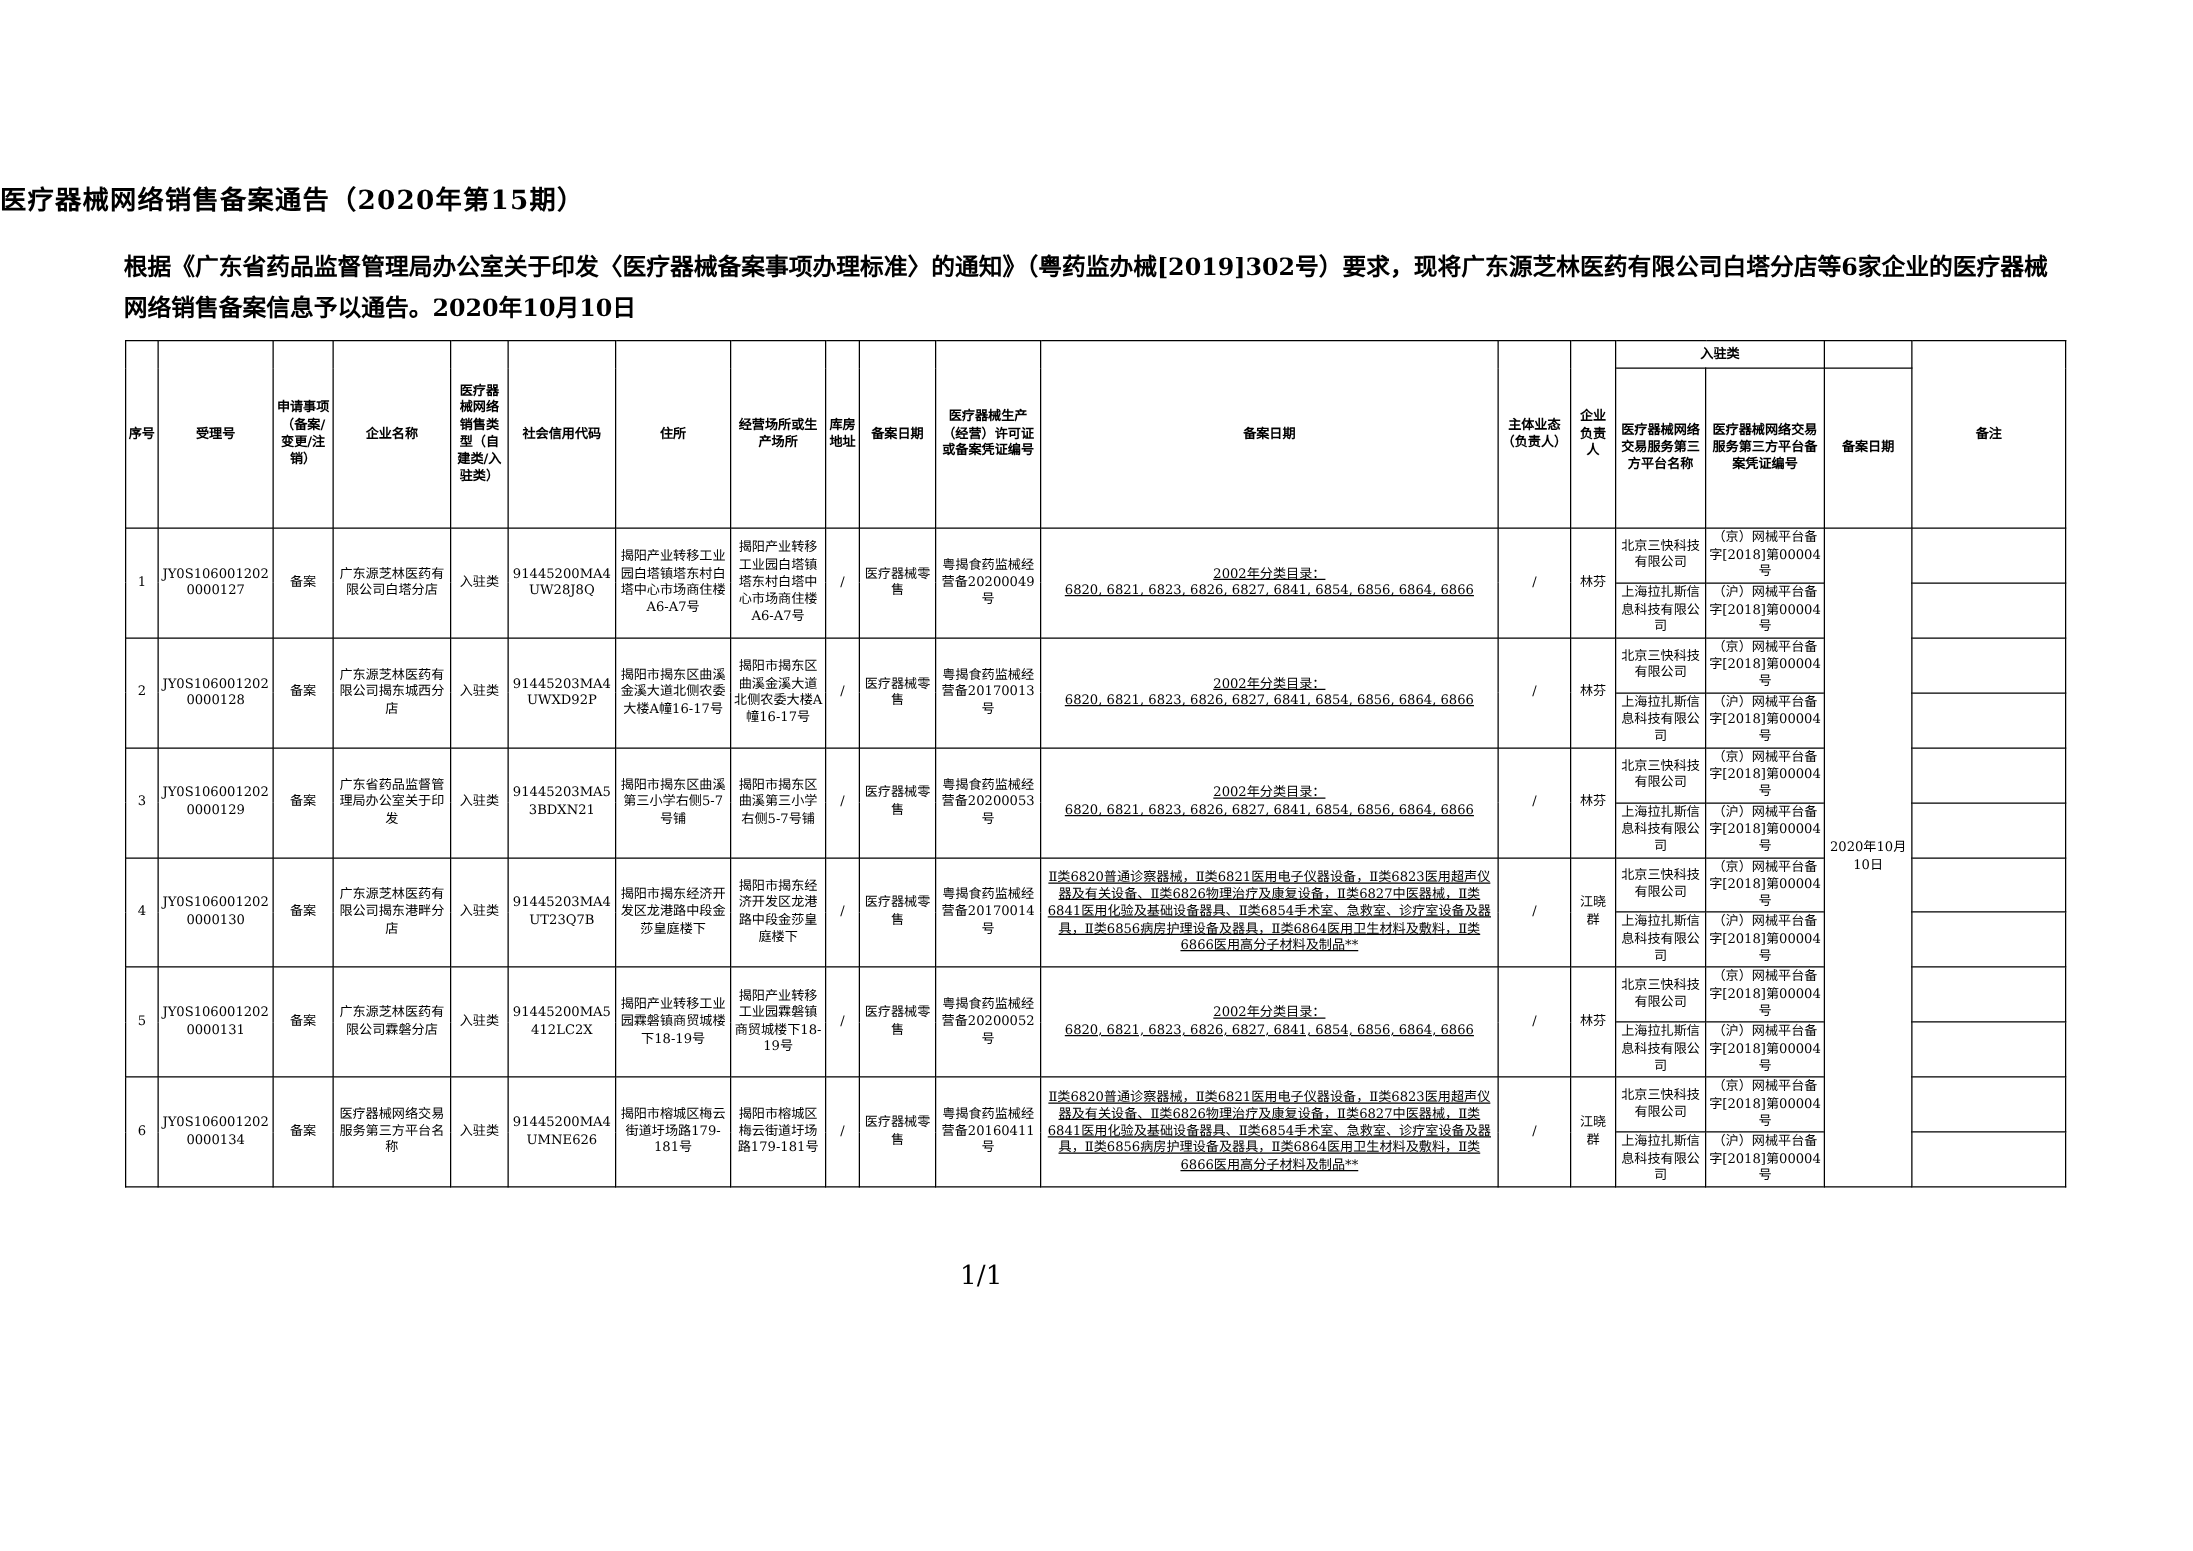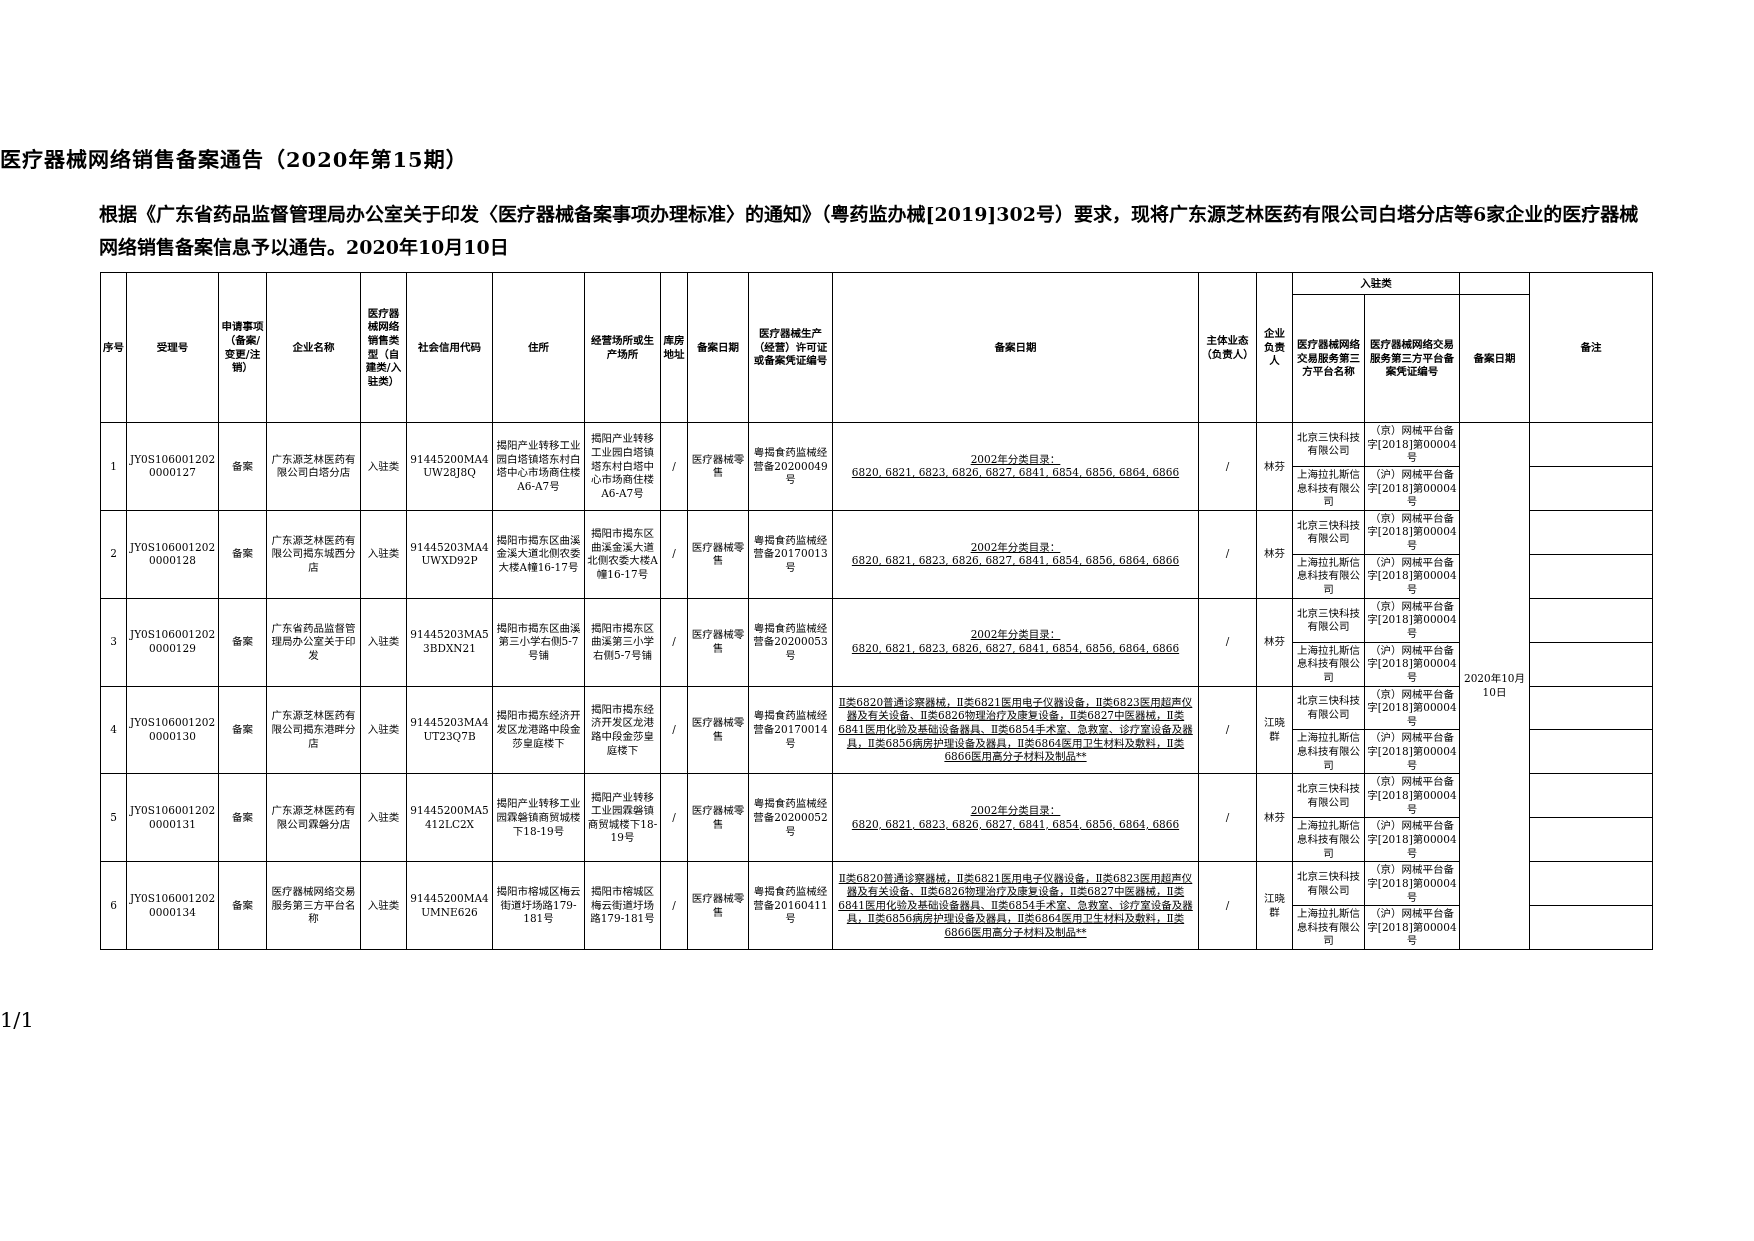--- a/index.html
+++ b/index.html
@@ -27,21 +27,21 @@
     text-align:center;vertical-align:middle;
     word-break:break-all;overflow:hidden;
   }
   .records-table thead th{font-weight:bold;word-break:normal;}
   tr.hdr-a{height:22px;}
   tr.hdr-b{height:128px;}
   tbody tr{height:29px;}
   td.cell-scope{white-space:pre-line;word-break:normal;padding:1px 4px;text-decoration:underline;}
   td.cell-company,td.cell-address,td.cell-premises{word-break:normal;}
   .page-footer{
-    position:absolute;left:0;top:1008px;width:1570px;text-align:left;
+    position:absolute;left:0;top:1008px;width:1570px;text-align:center;
     font-size:21px;
   }
 </style>
 </head>
 <body>
 
 <div class="doc-title">医疗器械网络销售备案通告（2020年第15期）</div>
 
 <div class="doc-intro">根据《广东省药品监督管理局办公室关于印发〈医疗器械备案事项办理标准〉的通知》（粤药监办械[2019]302号）要求，现将广东源芝林医药有限公司白塔分店等6家企业的医疗器械网络销售备案信息予以通告。2020年10月10日</div>
 

